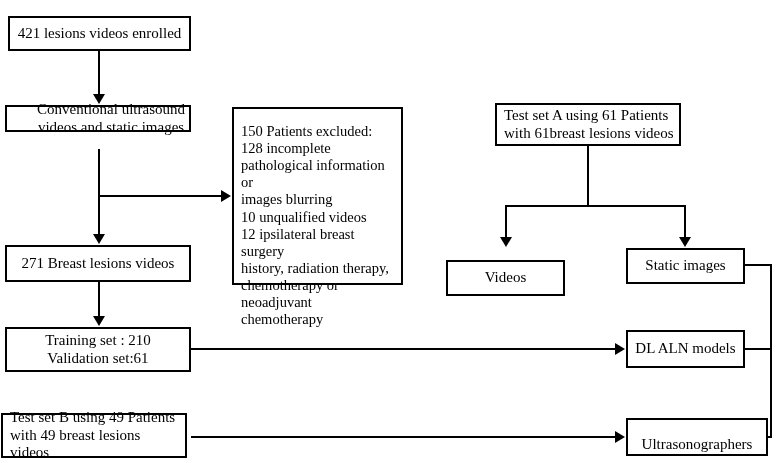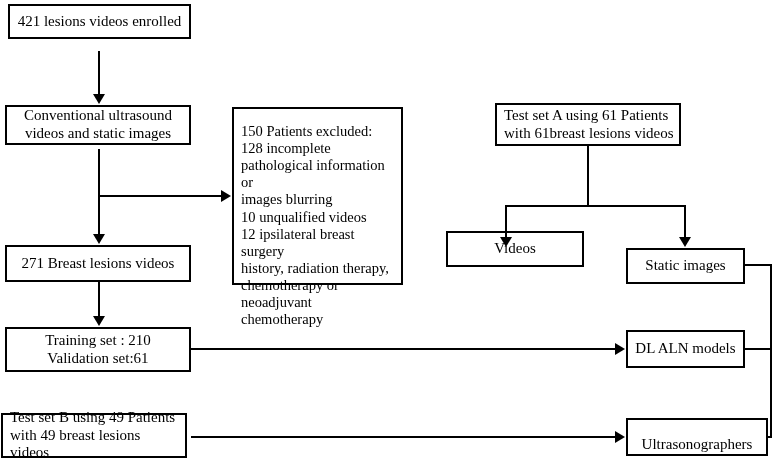--- a/index.html
+++ b/index.html
@@ -41,25 +41,25 @@
   }
 
   .fs15{font-size:15px;}
   .fs14{font-size:14.5px;}
 </style>
 </head>
 <body>
 
 <div id="canvas">
 
-  <div class="node fs15" style="left:8px;top:4px;width:183px;height:35px;">
+  <div class="node fs15" style="left:8px;top:16px;width:183px;height:35px;">
     <span class="txt">421 lesions videos enrolled</span>
   </div>
 
-  <div class="node fs15" style="left:5px;top:105px;width:186px;height:40px;">
+  <div class="node fs15" style="left:5px;top:105px;width:186px;height:27px;justify-content:flex-end;">
     <span class="txt">Conventional ultrasound
 videos and static images</span>
   </div>
 
   <div class="node left-align top-align fs14" style="left:232px;top:107px;width:171px;height:178px;">
     <span class="txt">150 Patients excluded:
 128 incomplete
 pathological information or
 images blurring
 10 unqualified videos
@@ -81,21 +81,21 @@
   <div class="node left-align fs15" style="left:1px;top:413px;width:186px;height:45px;">
     <span class="txt">Test set B using 49 Patients
 with 49 breast lesions videos</span>
   </div>
 
   <div class="node left-align fs15" style="left:495px;top:103px;width:186px;height:43px;align-items:center;">
     <span class="txt">Test set A using 61 Patients
 with 61breast lesions videos</span>
   </div>
 
-  <div class="node fs15" style="left:446px;top:231px;width:138px;height:36px;">
+  <div class="node fs15" style="left:446px;top:260px;width:119px;height:36px;">
     <span class="txt">Videos</span>
   </div>
 
   <div class="node fs15" style="left:626px;top:248px;width:119px;height:36px;text-align:center;">
     <span class="txt">Static images</span>
   </div>
 
   <div class="node fs15" style="left:626px;top:330px;width:119px;height:38px;">
     <span class="txt">DL ALN models</span>
   </div>

